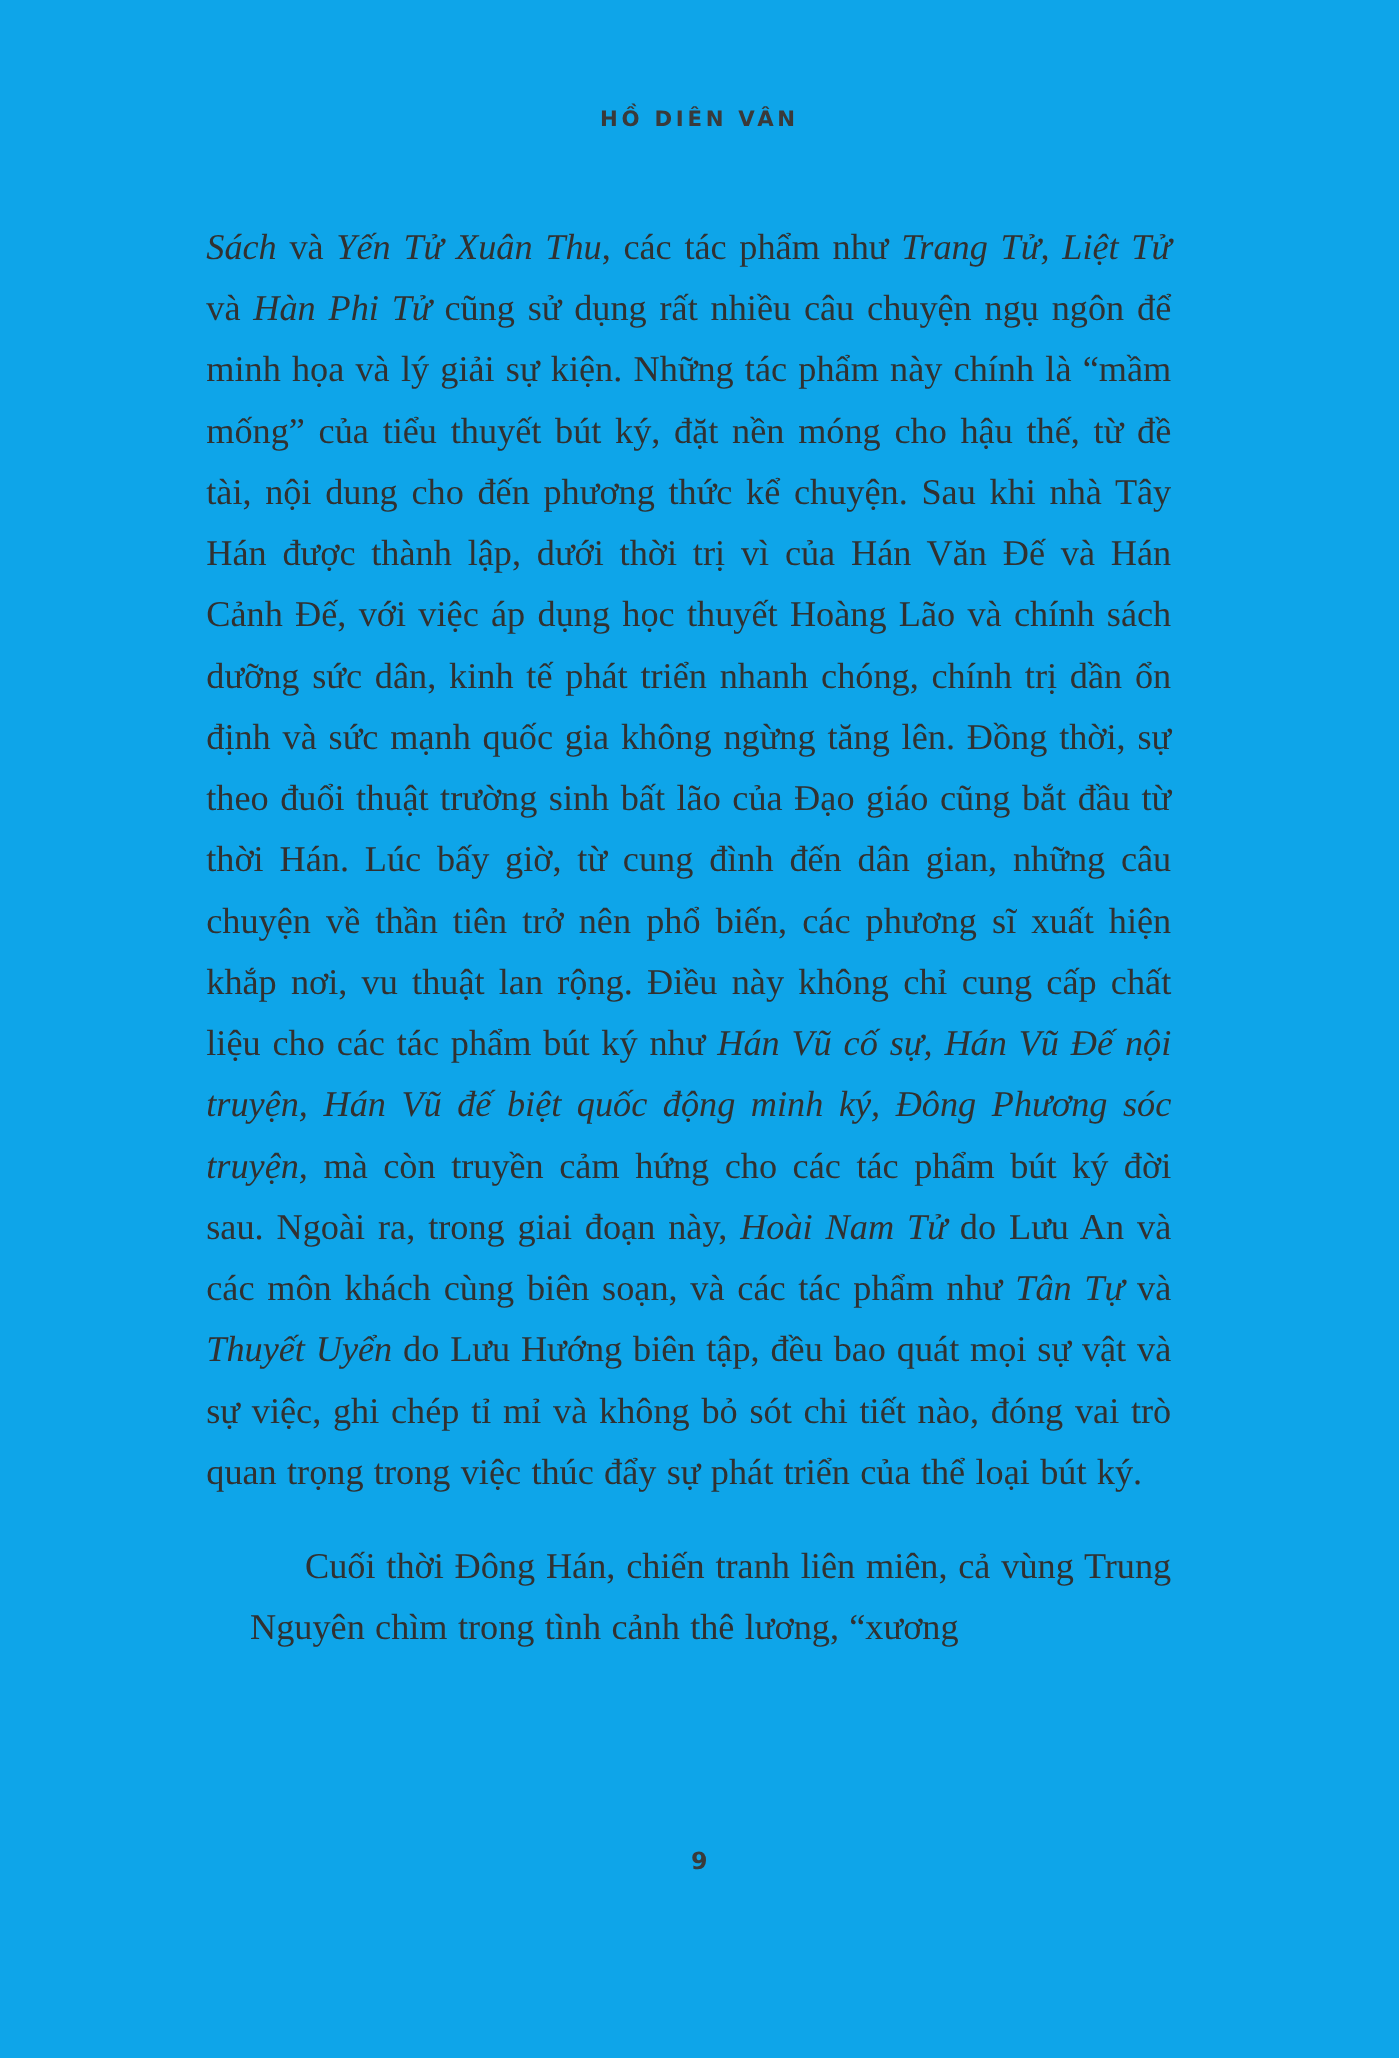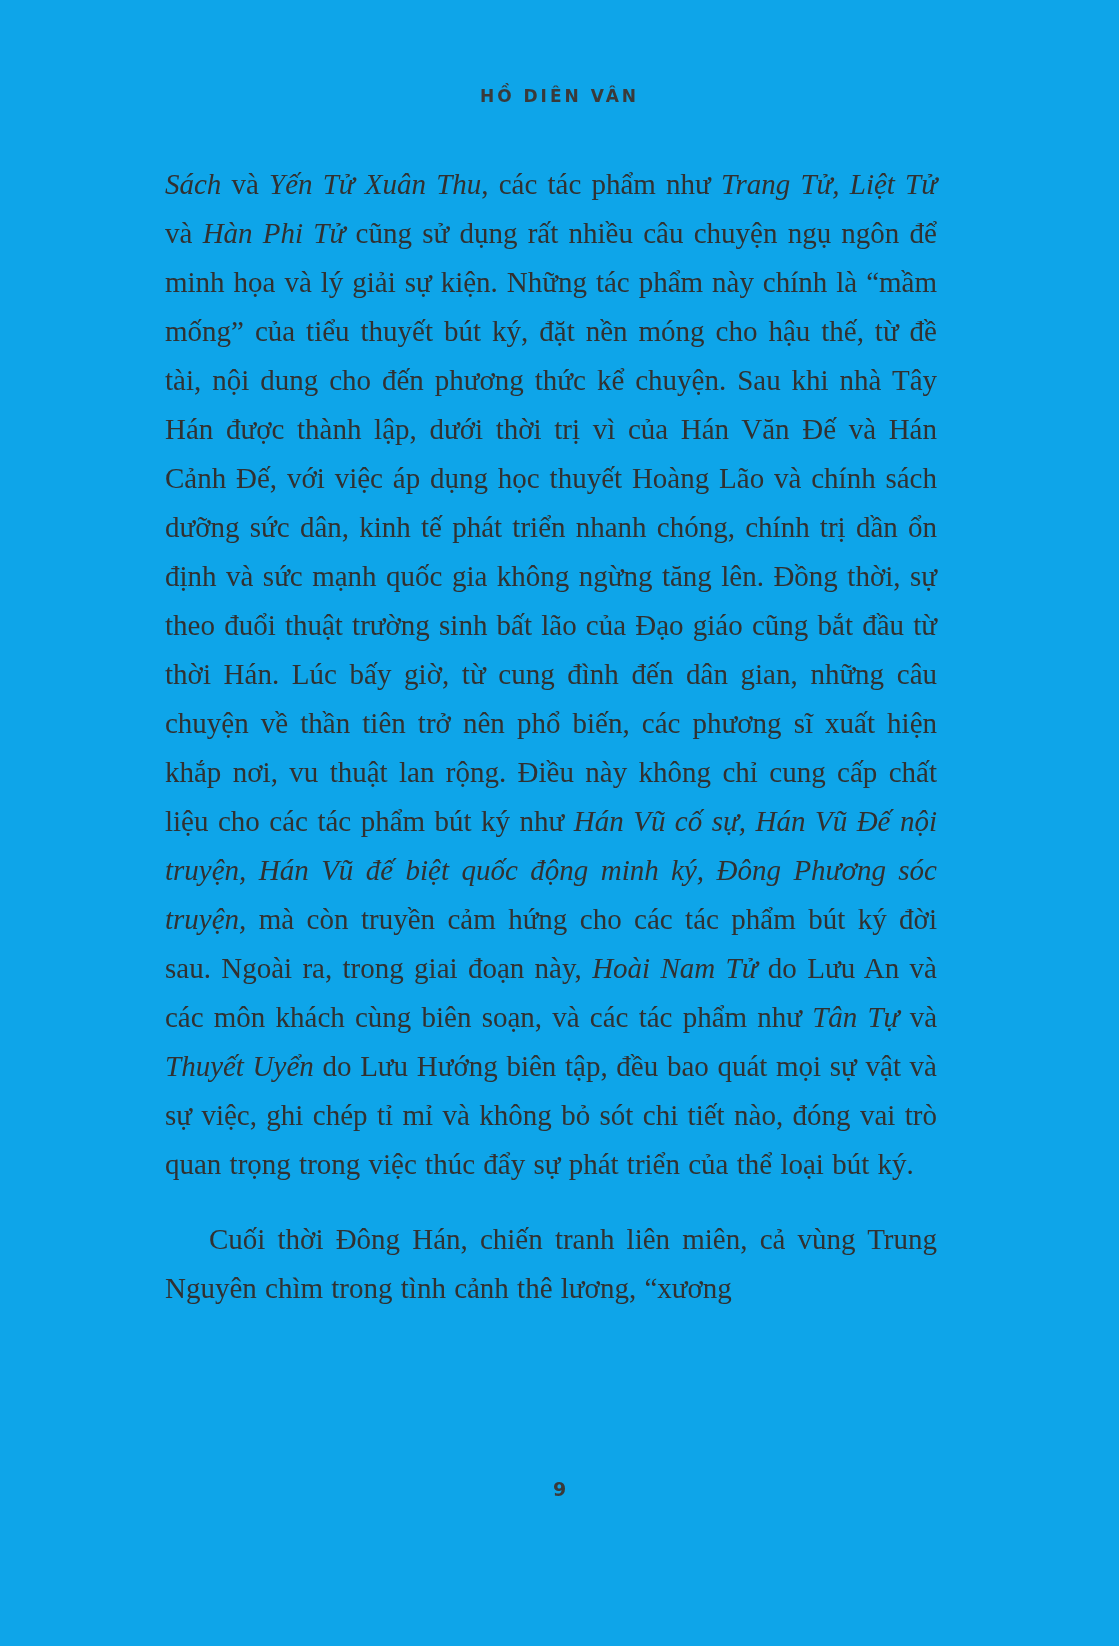--- a/index.html
+++ b/index.html
@@ -23,34 +23,35 @@
     width: 100%;
     text-align: center;
     font-family: "DejaVu Sans", "Liberation Sans", sans-serif;
     font-weight: 700;
     font-size: 17px;
     letter-spacing: 3px;
     color: #3a3a3a;
   }
   .text-block {
     position: absolute;
-    top: 160px;
+    top: 174px;
     left: 165px;
     width: 772px;
   }
   .para {
     margin: 0;
     font-size: 29px;
     line-height: 49px;
     text-align: justify;
     color: #313131;
     word-spacing: 1px;
   }
   .para + .para {
     margin-top: 26px;
+    margin-left: 35px;
   }
   .para.indent {
     text-indent: 44px;
   }
   .run-normal {
     font-style: normal;
   }
   .run-italic {
     font-style: italic;
   }

